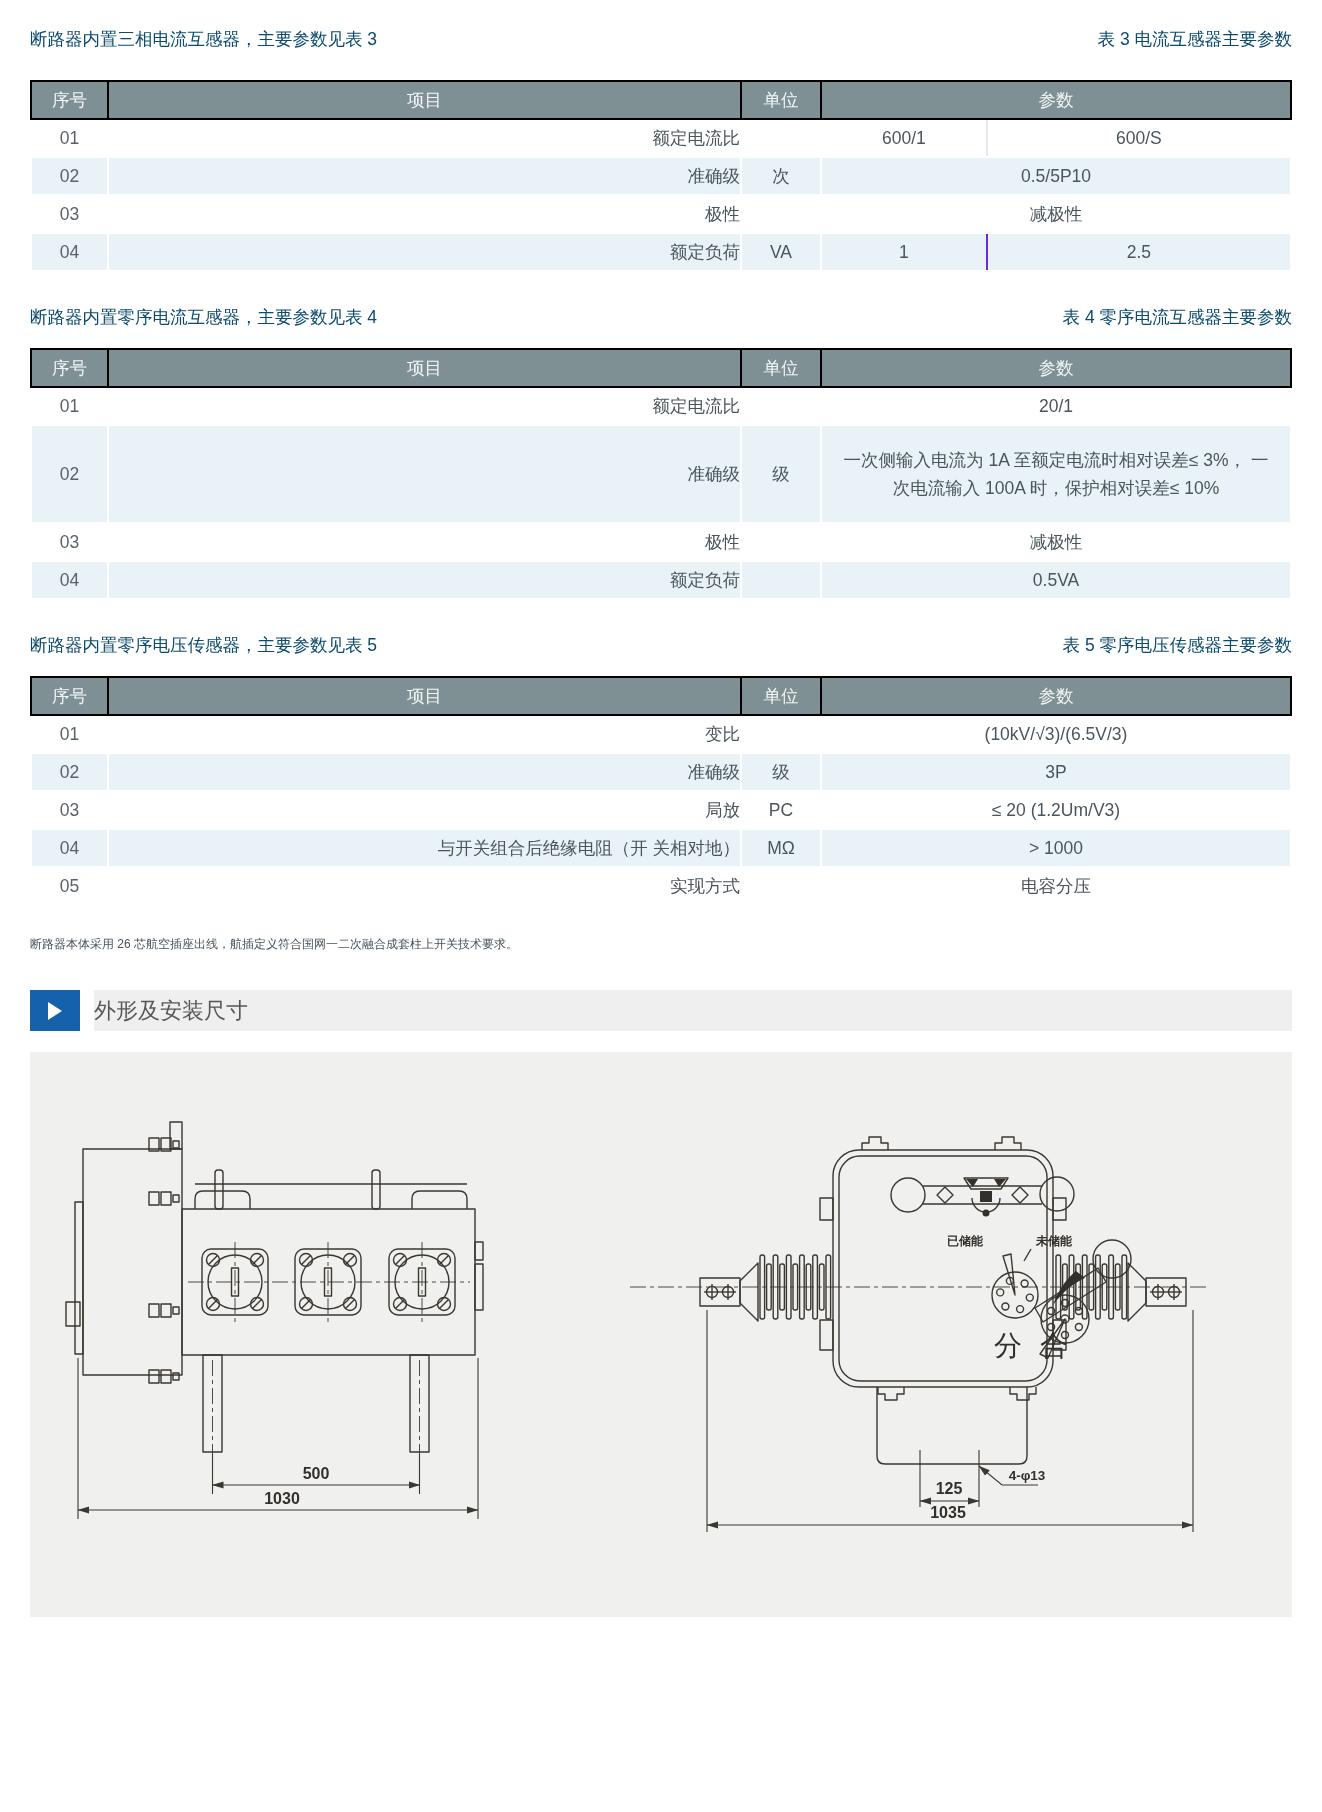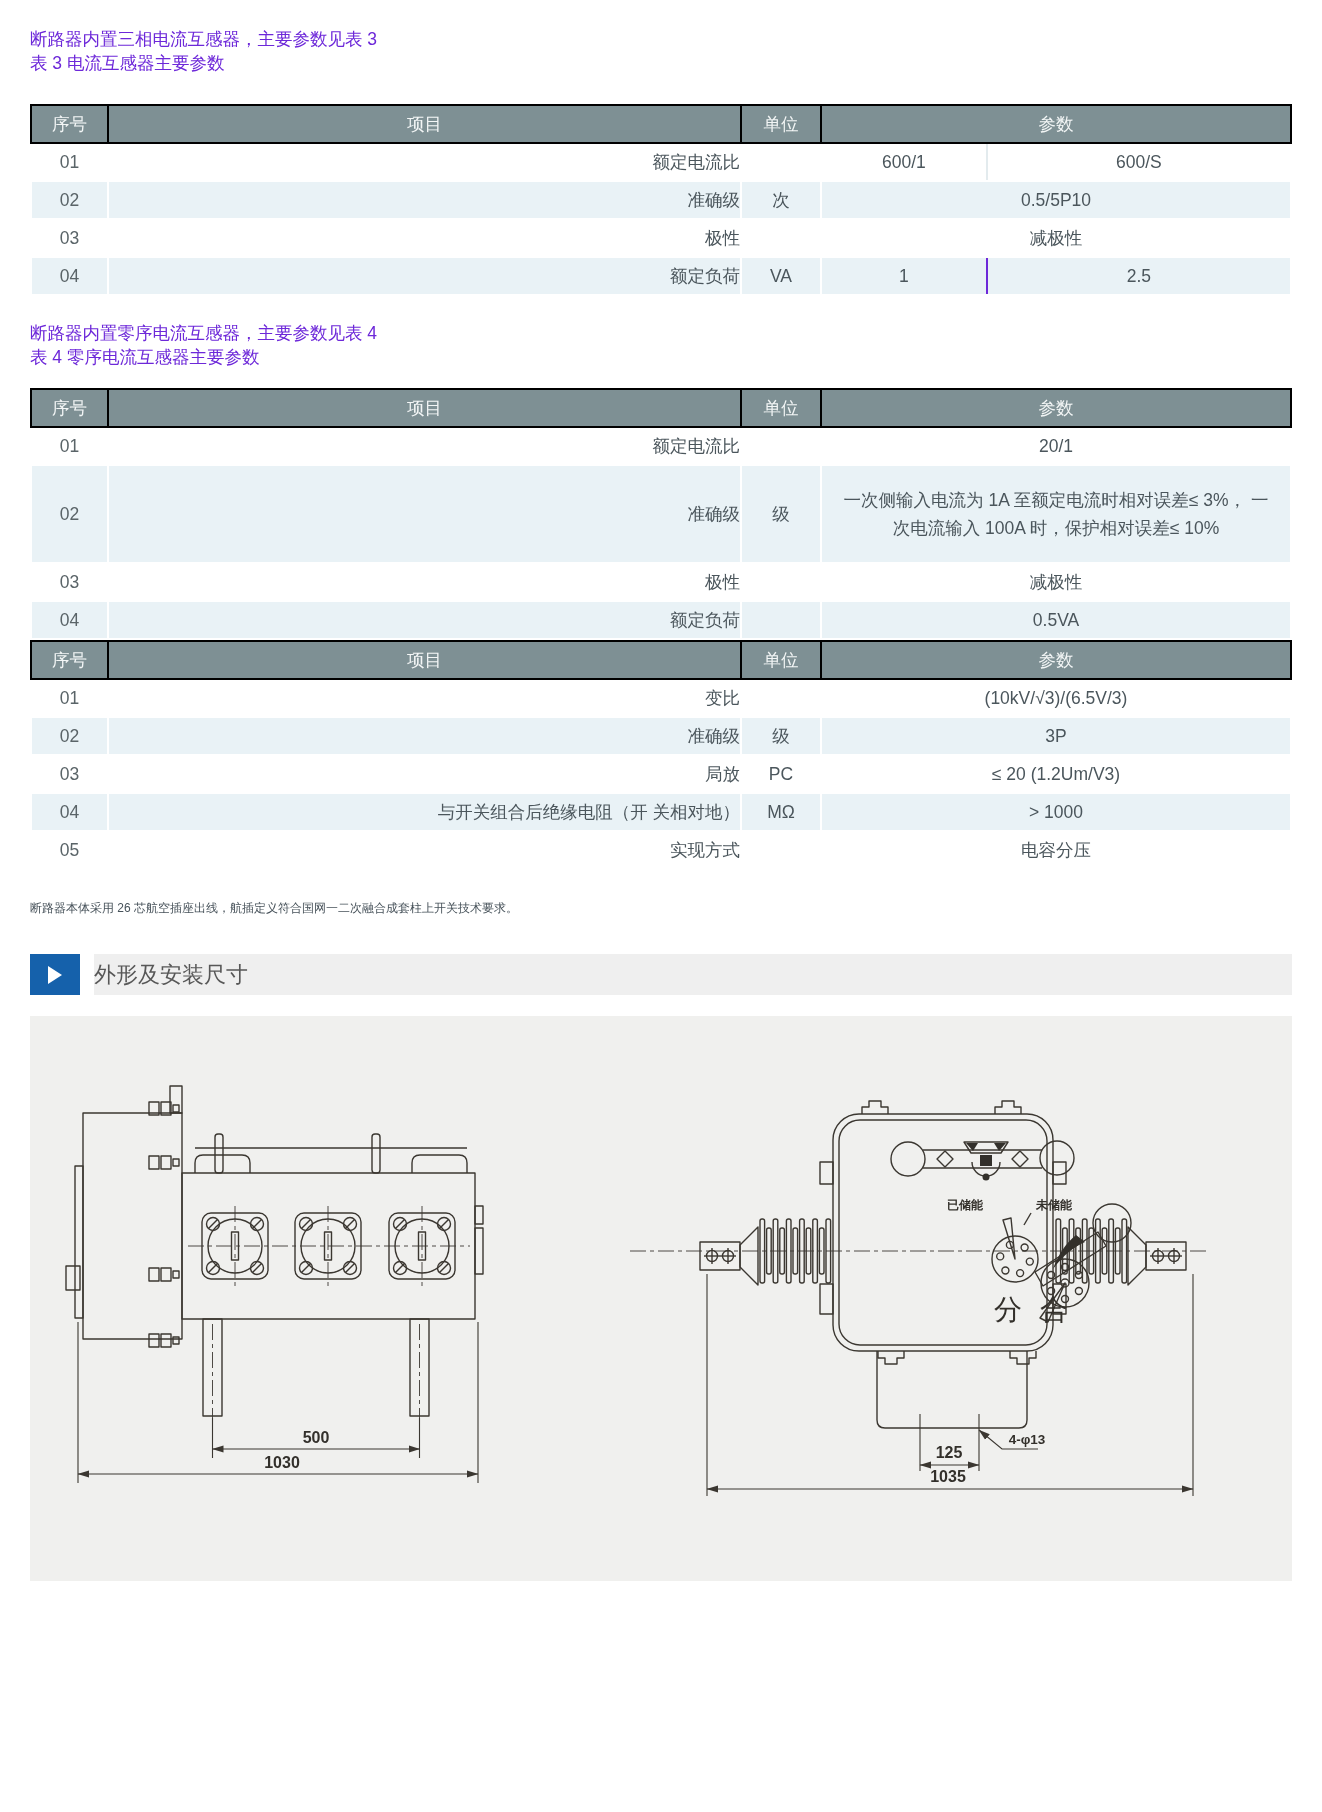--- a/index.html
+++ b/index.html
@@ -5,24 +5,24 @@
   * { box-sizing: border-box; }
   html,body { margin:0; padding:0; }
   body {
     width:1322px; height:1812px; overflow:hidden;
     background:#ffffff;
     font-family:"Liberation Sans","DejaVu Sans",sans-serif;
     color:#4b565c;
   }
   .content { padding:0 30px; width:1322px; }
 
-  .cap-row { display:flex; justify-content:space-between; align-items:flex-start;
-             font-size:17.5px; color:#6d28d9;flex-direction:column; }
+  .cap-row { display:flex; justify-content:space-between; align-items:center;
+             font-size:17.5px; color:#0c4a6e; }
   .cap-row.first { margin-top:27px; margin-bottom:29px; }
-  .cap-row.later { margin-top:25px; margin-bottom:19px; }
+  .cap-row.later { margin-top:33px; margin-bottom:19px; }
 
   table.params { border-collapse:collapse; width:100%; table-layout:fixed;
                  font-size:17.5px; color:#4b565c; }
   .params col.w-no   { width:77px; }
   .params col.w-unit { width:80px; }
   .params col.w-param{ width:470px; }
   .params th { background:#7e9094; color:#f3f6f6; font-weight:400; height:38px;
                border:2px solid #000000; padding:0; text-align:center; }
   .params td { height:38px; border:2px solid #fff; padding:0; text-align:center; }
   .params tr.alt td   { background:#e9f2f6; }
@@ -167,20 +167,24 @@
       </tr>
       <tr class="alt">
         <td class="c-no">04</td>
         <td class="c-item">额定负荷</td>
         <td class="c-unit"></td>
         <td class="c-param">0.5VA</td>
       </tr>
     </tbody>
   </table>
 
+  <div class="cap-row later">
+    <span>断路器内置零序电压传感器，主要参数见表 5</span>
+    <span>表 5 零序电压传感器主要参数</span>
+  </div>
 
   <table class="params">
     <colgroup>
         <col class="w-no">
         <col>
         <col class="w-unit">
         <col class="w-param">
       </colgroup>
     <thead>
       <tr>

